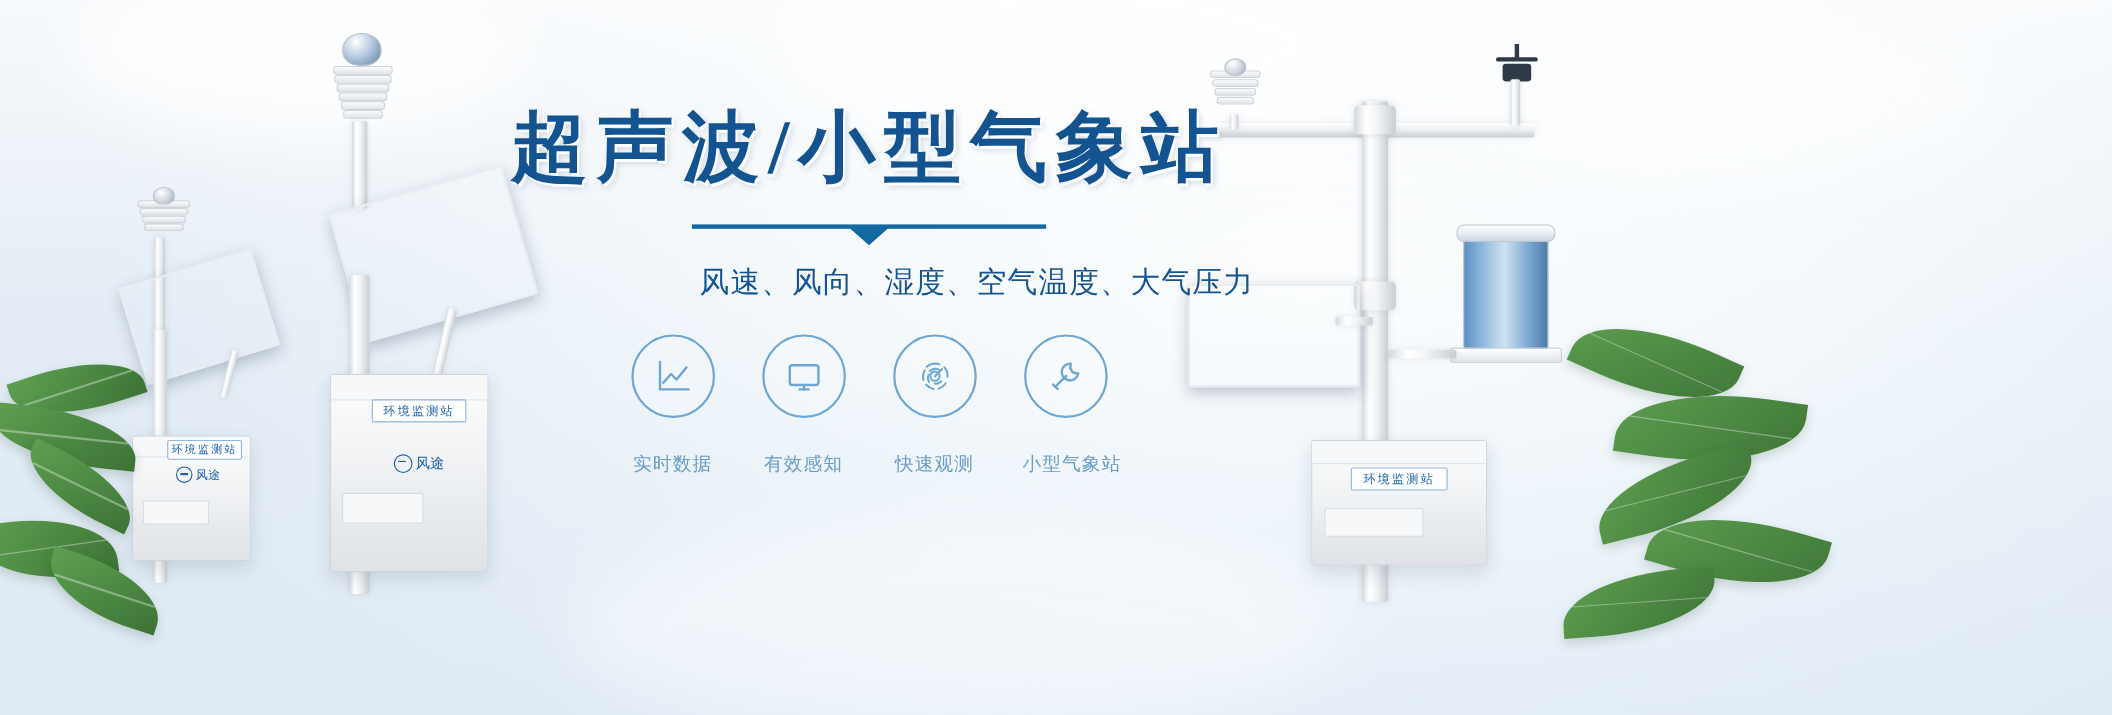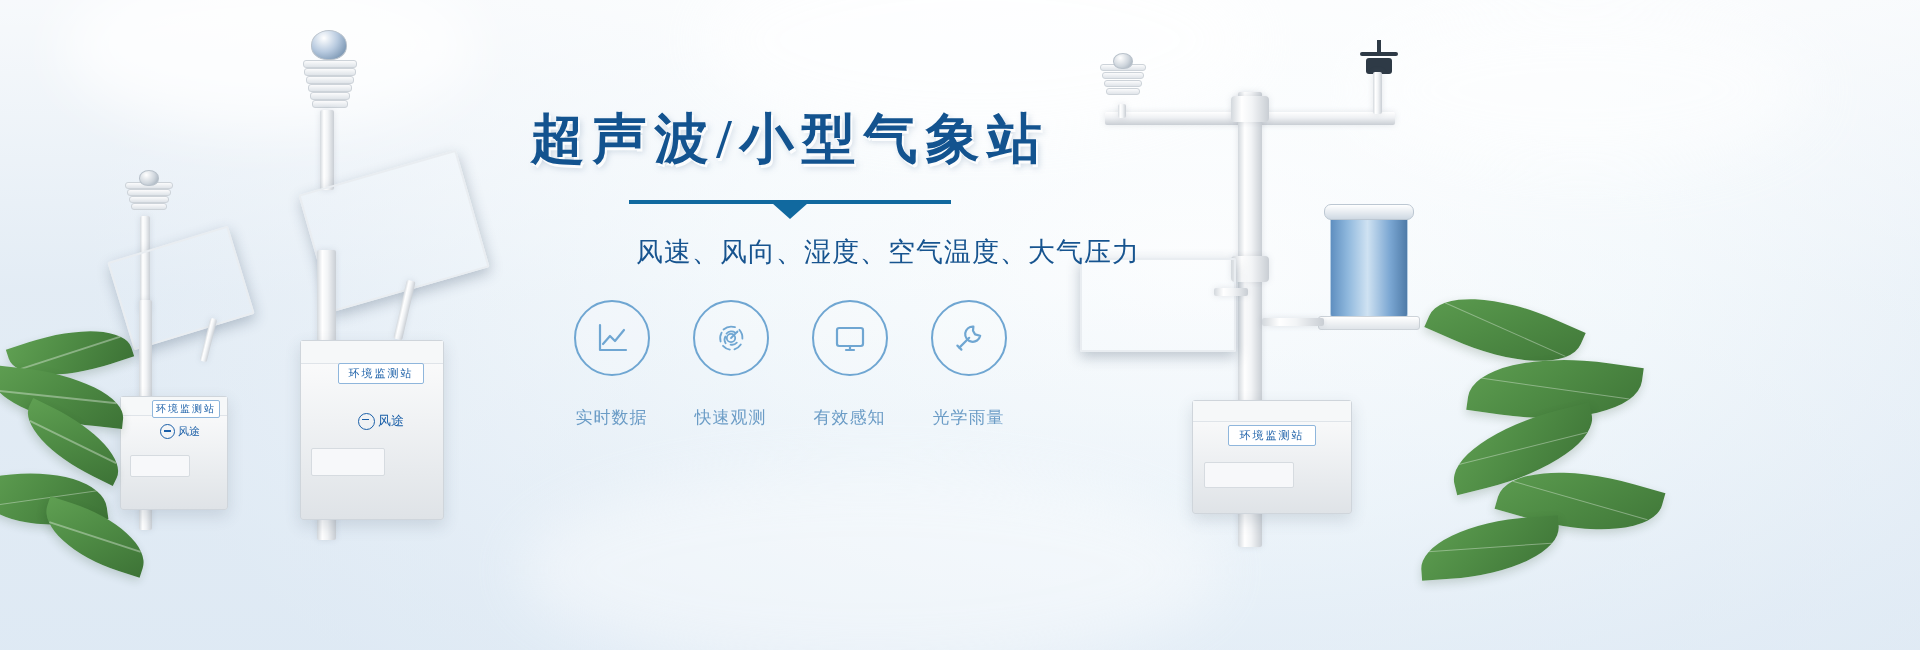--- a/index.html
+++ b/index.html
@@ -49,23 +49,23 @@
      border:1px solid #b9c2cb;}
 
   
   .leaf{position:absolute;background:linear-gradient(135deg,#5f9f52 0%,#4f8c45 45%,#3d7336 100%);
         border-radius:0 80% 0 80%;box-shadow:0 4px 10px rgba(30,60,30,.18);}
   .leaf .vein{position:absolute;left:6%;top:48%;width:88%;height:1.5px;background:rgba(255,255,255,.35);}
 
   
   .textblock{position:absolute;left:440px;top:100px;width:700px;}
   .title{font-family:"Liberation Serif","DejaVu Serif",serif;font-weight:bold;
-        font-size:54px;letter-spacing:8px;color:#13538f;line-height:1;
+        font-size:70px;letter-spacing:8px;color:#13538f;line-height:1;
         text-align:center;white-space:nowrap;
-        text-shadow:2px 3px 0 rgba(255,255,255,.9), 3px 4px 6px rgba(120,145,175,.35);margin-top:12px;}
+        text-shadow:2px 3px 0 rgba(255,255,255,.9), 3px 4px 6px rgba(120,145,175,.35);}
   .divider{position:relative;margin:34px auto 0 auto;width:322px;height:4px;background:#11699f;}
   .divider .notch{position:absolute;left:50%;top:3px;transform:translateX(-50%);
         width:0;height:0;border-left:18px solid transparent;border-right:18px solid transparent;
         border-top:16px solid #11699f;}
   .sub{margin-top:26px;text-align:right;color:#17548f;font-size:27px;letter-spacing:1px;
         line-height:44px;white-space:nowrap;}
   .features{display:flex;justify-content:center;gap:41px;margin-top:26px;}
   .feat{width:78px;text-align:center;}
   .circ{width:72px;height:72px;border-radius:50%;border:2px solid #6fa6d2;
         margin:0 auto;display:flex;align-items:center;justify-content:center;
@@ -241,57 +241,57 @@
             <path d="M8 7 V32 H34" stroke="#6fa6d2" stroke-width="2.2" fill="none" stroke-linecap="round" stroke-linejoin="round"></path>
             <path d="M11 26 L18 18 L23 23 L32 12" stroke="#6fa6d2" stroke-width="2.2" fill="none" stroke-linecap="round" stroke-linejoin="round"></path>
           </svg>
         </div>
         <div class="feat-label">实时数据</div>
       </div>
 
       <div class="feat">
         <div class="circ">
           <svg width="40" height="40" viewBox="0 0 40 40">
+            <rect x="7" y="10" width="26" height="18" rx="2.2" stroke="#6fa6d2" stroke-width="2.2" fill="none"></rect>
+            <path d="M16 32 H24" stroke="#6fa6d2" stroke-width="2.2" stroke-linecap="round"></path>
+            <path d="M20 28 V32" stroke="#6fa6d2" stroke-width="2.2" stroke-linecap="round"></path>
+          </svg>
+        </div>
+        <div class="feat-label">有效感知</div>
+      </div>
+
+      <div class="feat">
+        <div class="circ">
+          <svg width="40" height="40" viewBox="0 0 40 40">
             <g stroke="#6fa6d2" fill="none" stroke-width="1.8" stroke-linecap="round">
               <circle cx="20" cy="20" r="4.2"></circle>
               <path d="M26.5 13.5 L20 20"></path>
               <path d="M12.5 11.5 A12 12 0 0 1 24 9.2"></path>
               <path d="M9.6 23.5 A12 12 0 0 1 10.6 14.6"></path>
               <path d="M18.8 31.6 A12 12 0 0 1 12 27.8"></path>
               <path d="M29.8 26.4 A12 12 0 0 1 23.4 31.3"></path>
               <path d="M28.4 11.8 A12 12 0 0 1 31.4 20.6"></path>
               <path d="M15.5 15.5 A6.5 6.5 0 0 1 24.3 14.6"></path>
               <path d="M14.6 25.2 A6.5 6.5 0 0 1 14.4 18.5"></path>
               <path d="M25.8 24.6 A6.5 6.5 0 0 1 19.6 26.6"></path>
             </g>
           </svg>
         </div>
         <div class="feat-label">快速观测</div>
       </div>
 
       <div class="feat">
         <div class="circ">
           <svg width="40" height="40" viewBox="0 0 40 40">
-            <rect x="7" y="10" width="26" height="18" rx="2.2" stroke="#6fa6d2" stroke-width="2.2" fill="none"></rect>
-            <path d="M16 32 H24" stroke="#6fa6d2" stroke-width="2.2" stroke-linecap="round"></path>
-            <path d="M20 28 V32" stroke="#6fa6d2" stroke-width="2.2" stroke-linecap="round"></path>
-          </svg>
-        </div>
-        <div class="feat-label">有效感知</div>
-      </div>
-
-      <div class="feat">
-        <div class="circ">
-          <svg width="40" height="40" viewBox="0 0 40 40">
             <g stroke="#6fa6d2" fill="none" stroke-width="2.2" stroke-linecap="round" stroke-linejoin="round">
               <path d="M24.4 8.6 a7.6 7.6 0 1 0 6.8 9.2 l-5.1 -1.4 -2.1 -3.7 z"></path>
               <path d="M20.2 19.8 L10.4 29.6"></path>
               <path d="M8.4 27.6 L12.4 31.6"></path>
             </g>
           </svg>
         </div>
-        <div class="feat-label">光学雨量</div>
+        <div class="feat-label">小型气象站</div>
       </div>
 
     </div>
   </div>
 
 </div>
 
 </body></html>

